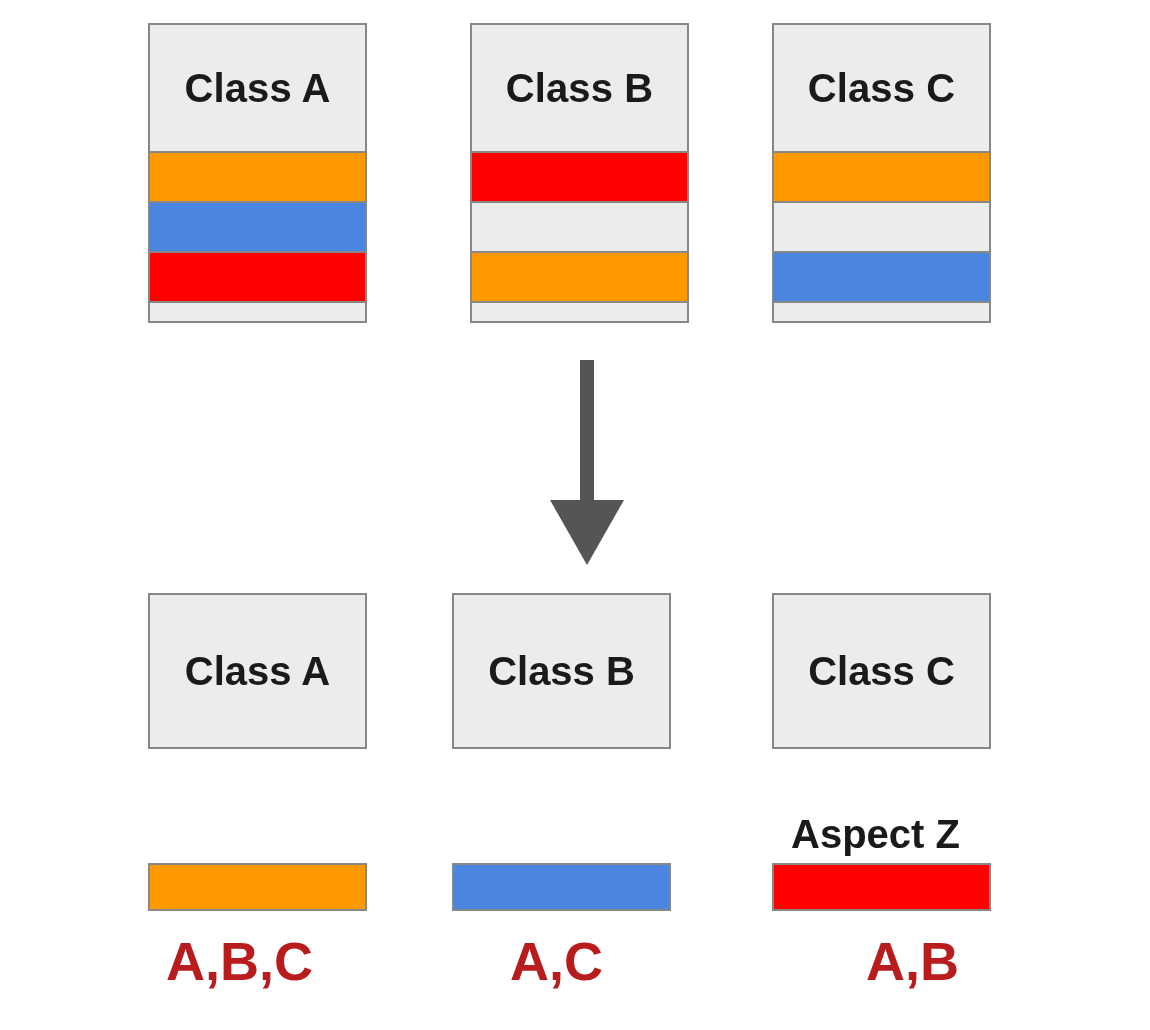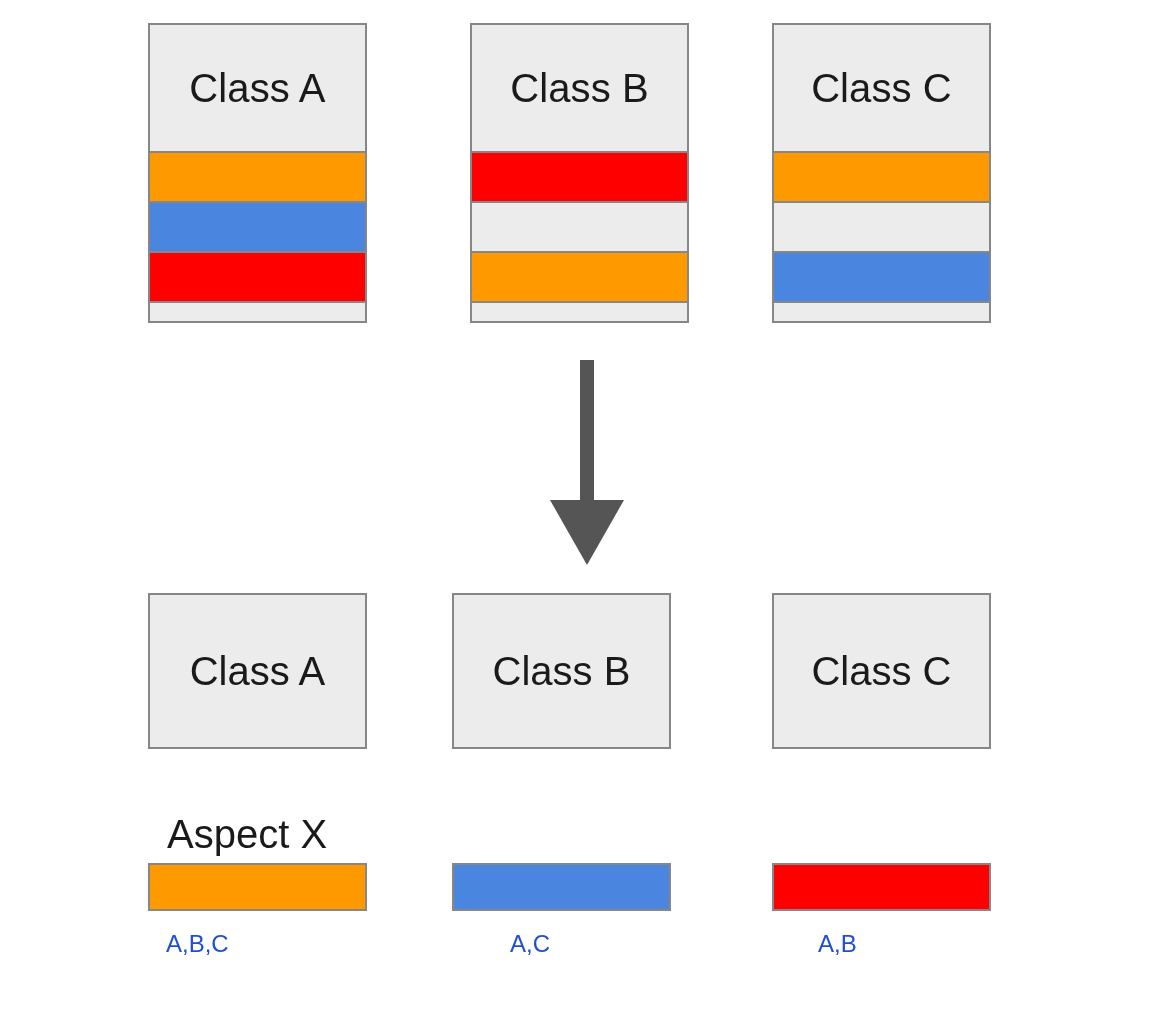--- a/index.html
+++ b/index.html
@@ -12,20 +12,21 @@
     height: 1030px;
     position: relative;
     font-family: "Liberation Sans", sans-serif;
     overflow: hidden;
   }
   #canvas {
     position: absolute;
     left: 0; top: 0;
     width: 1150px;
     height: 1030px;
+    font-weight: bold;
   }
 
   
   .class-stack {
     position: absolute;
     box-sizing: border-box;
     border: 2px solid #878787;
     background: #ececec;
     display: flex;
     flex-direction: column;
@@ -74,22 +75,22 @@
     color: #1a1a1a;
     white-space: nowrap;
   }
   .legend-swatch {
     position: absolute;
     box-sizing: border-box;
     border: 2px solid #878787;
   }
   .legend-classes {
     position: absolute;
-    font-size: 24px;
-    color: #1d4ed8;
+    font-size: 54px;
+    color: #b91c1c;
     white-space: nowrap;
   }
 </style>
 </head>
 <body>
 
 <div id="canvas">
 
   <div class="class-stack" style="left:148px; top:23px; width:219px; height:300px;">
     <div class="stack-header">Class A</div>
@@ -125,23 +126,23 @@
   </div>
 
   <div class="class-plain" style="left:452px; top:593px; width:219px; height:156px;">
     <span>Class B</span>
   </div>
 
   <div class="class-plain" style="left:772px; top:593px; width:219px; height:156px;">
     <span>Class C</span>
   </div>
 
-  <div class="legend-title" style="left:167px; top:812px;">Aspect X</div>
   <div class="legend-swatch" style="left:148px; top:863px; width:219px; height:48px; background:#FF9900;"></div>
   <div class="legend-classes" style="left:166px; top:930px;">A,B,C</div>
 
   <div class="legend-swatch" style="left:452px; top:863px; width:219px; height:48px; background:#4A86E0;"></div>
   <div class="legend-classes" style="left:472px; top:930px;margin-left:38px;">A,C</div>
 
+  <div class="legend-title" style="left:791px; top:812px;">Aspect Z</div>
   <div class="legend-swatch" style="left:772px; top:863px; width:219px; height:48px; background:#FF0000;"></div>
-  <div class="legend-classes" style="left:818px; top:930px;text-align:center;">A,B</div>
+  <div class="legend-classes" style="left:866px; top:930px;text-align:center;">A,B</div>
 
 </div>
 
 </body></html>

